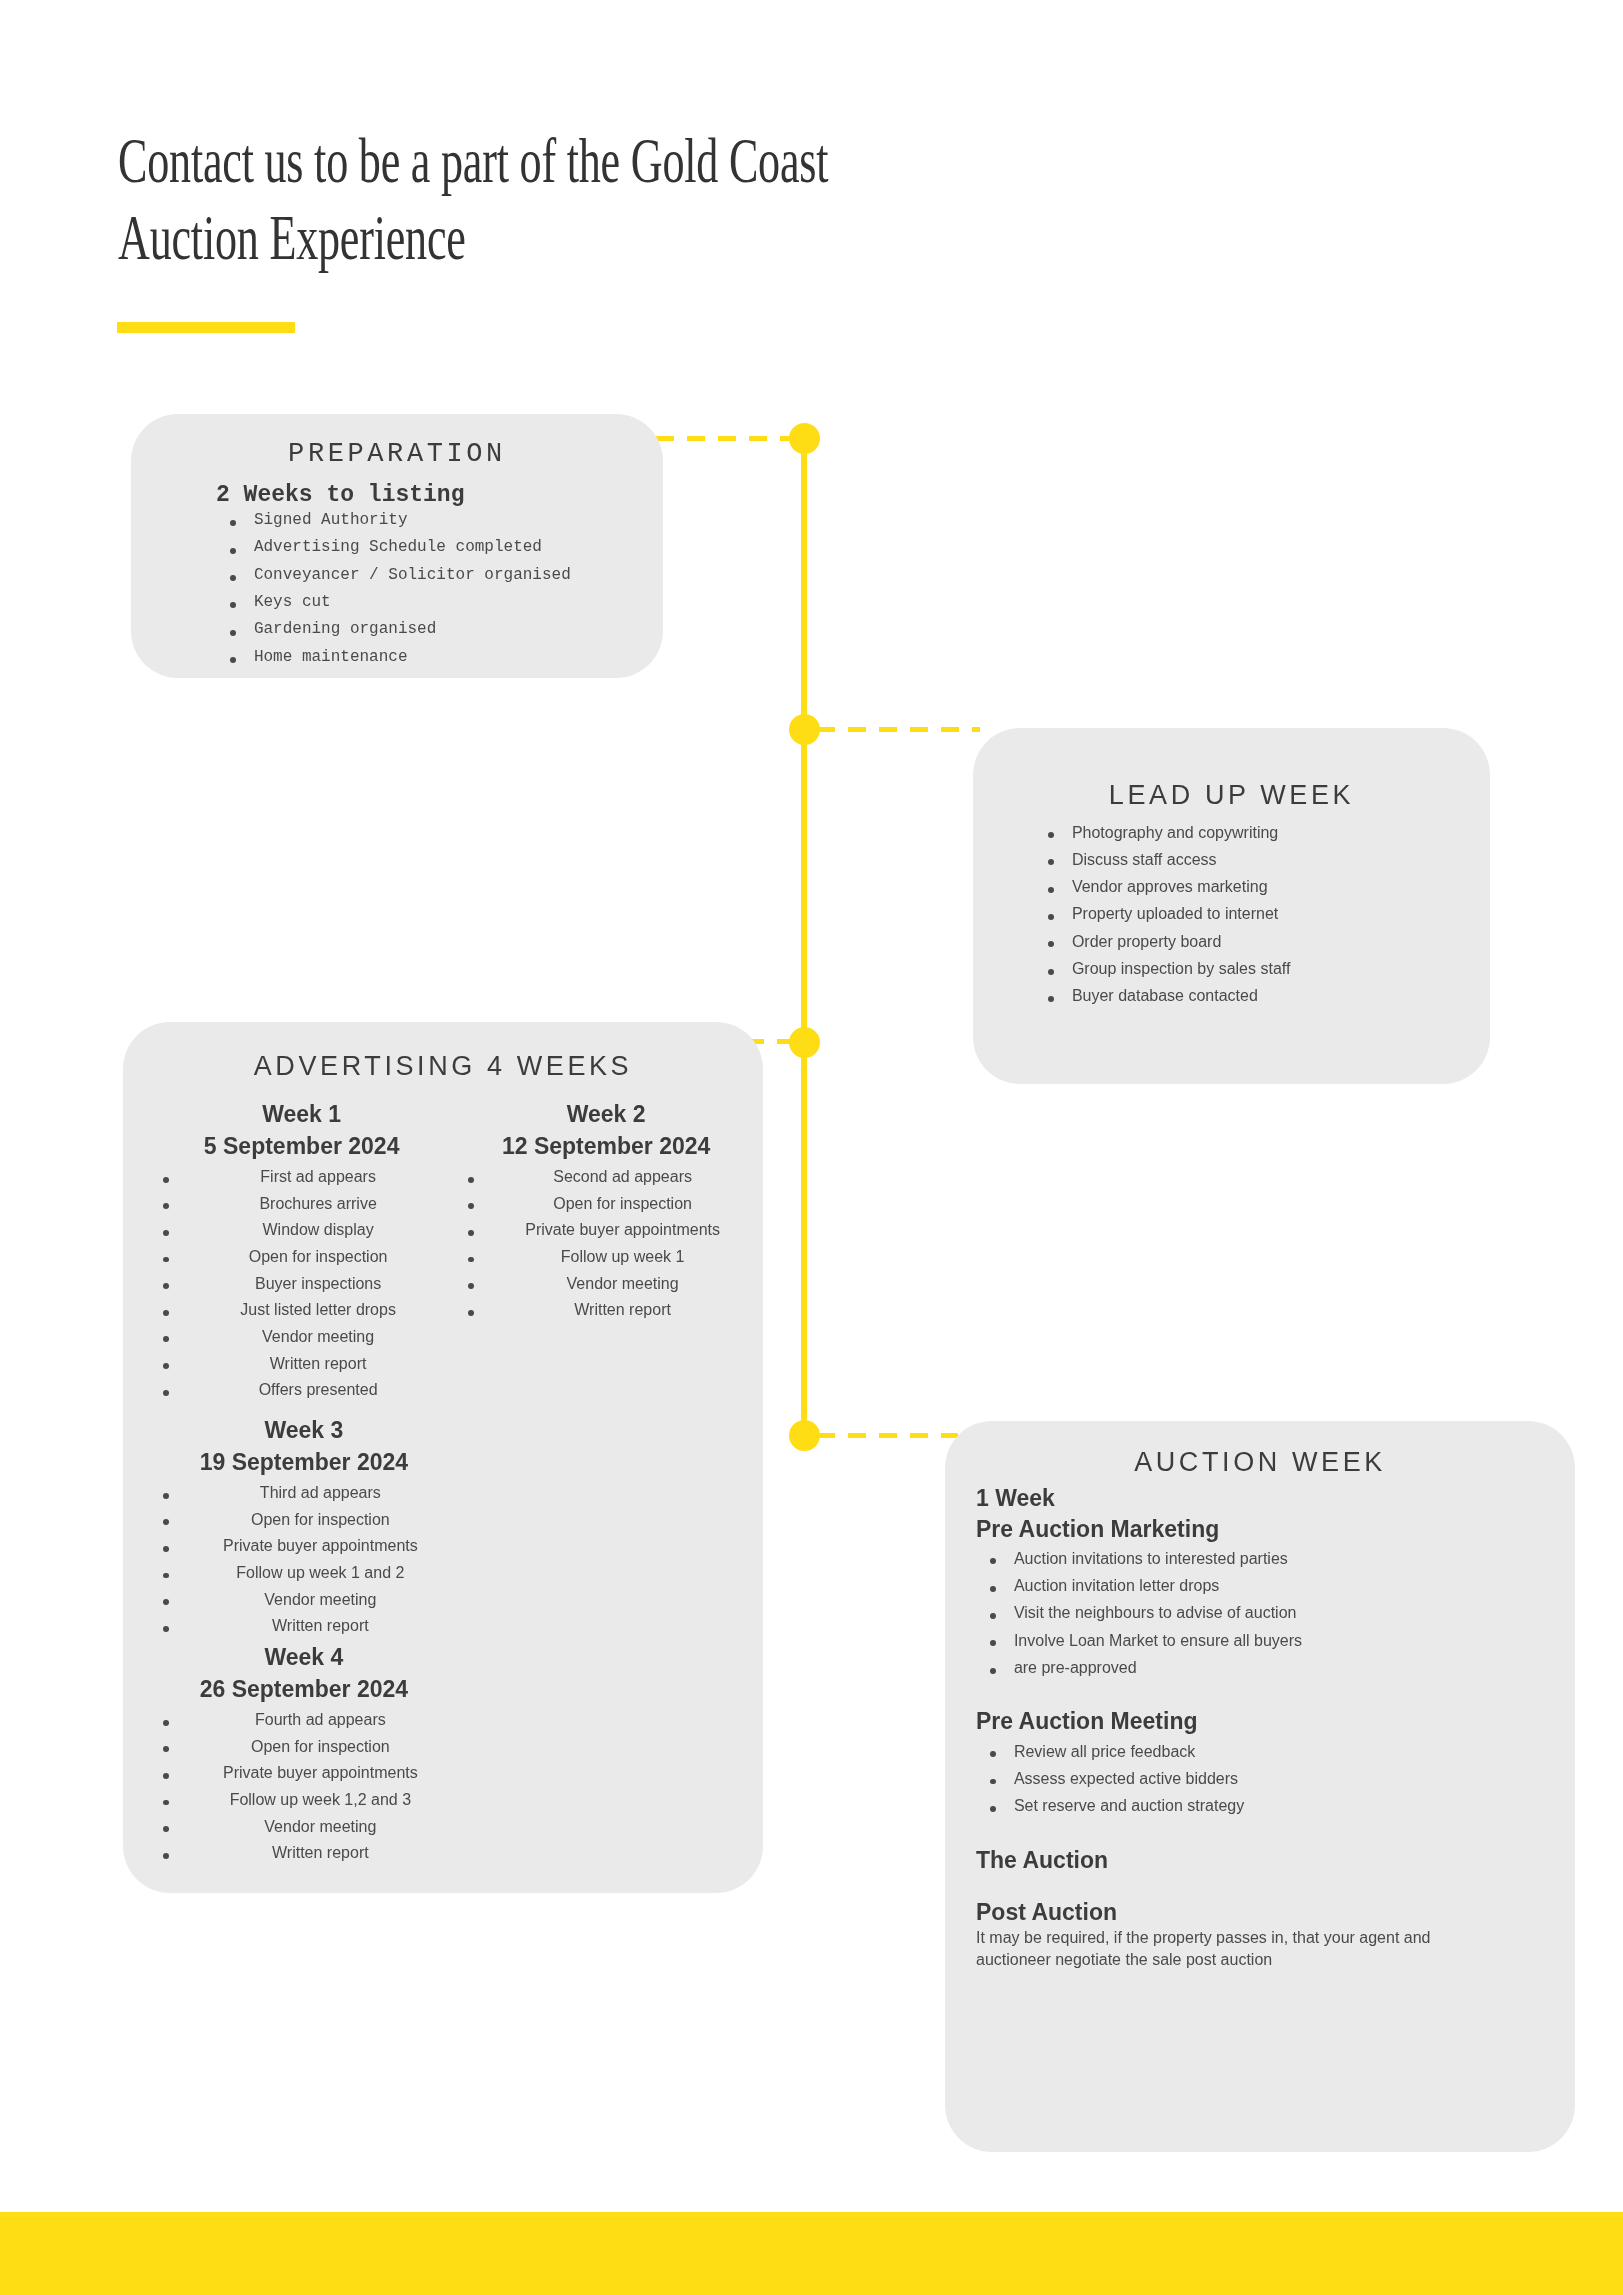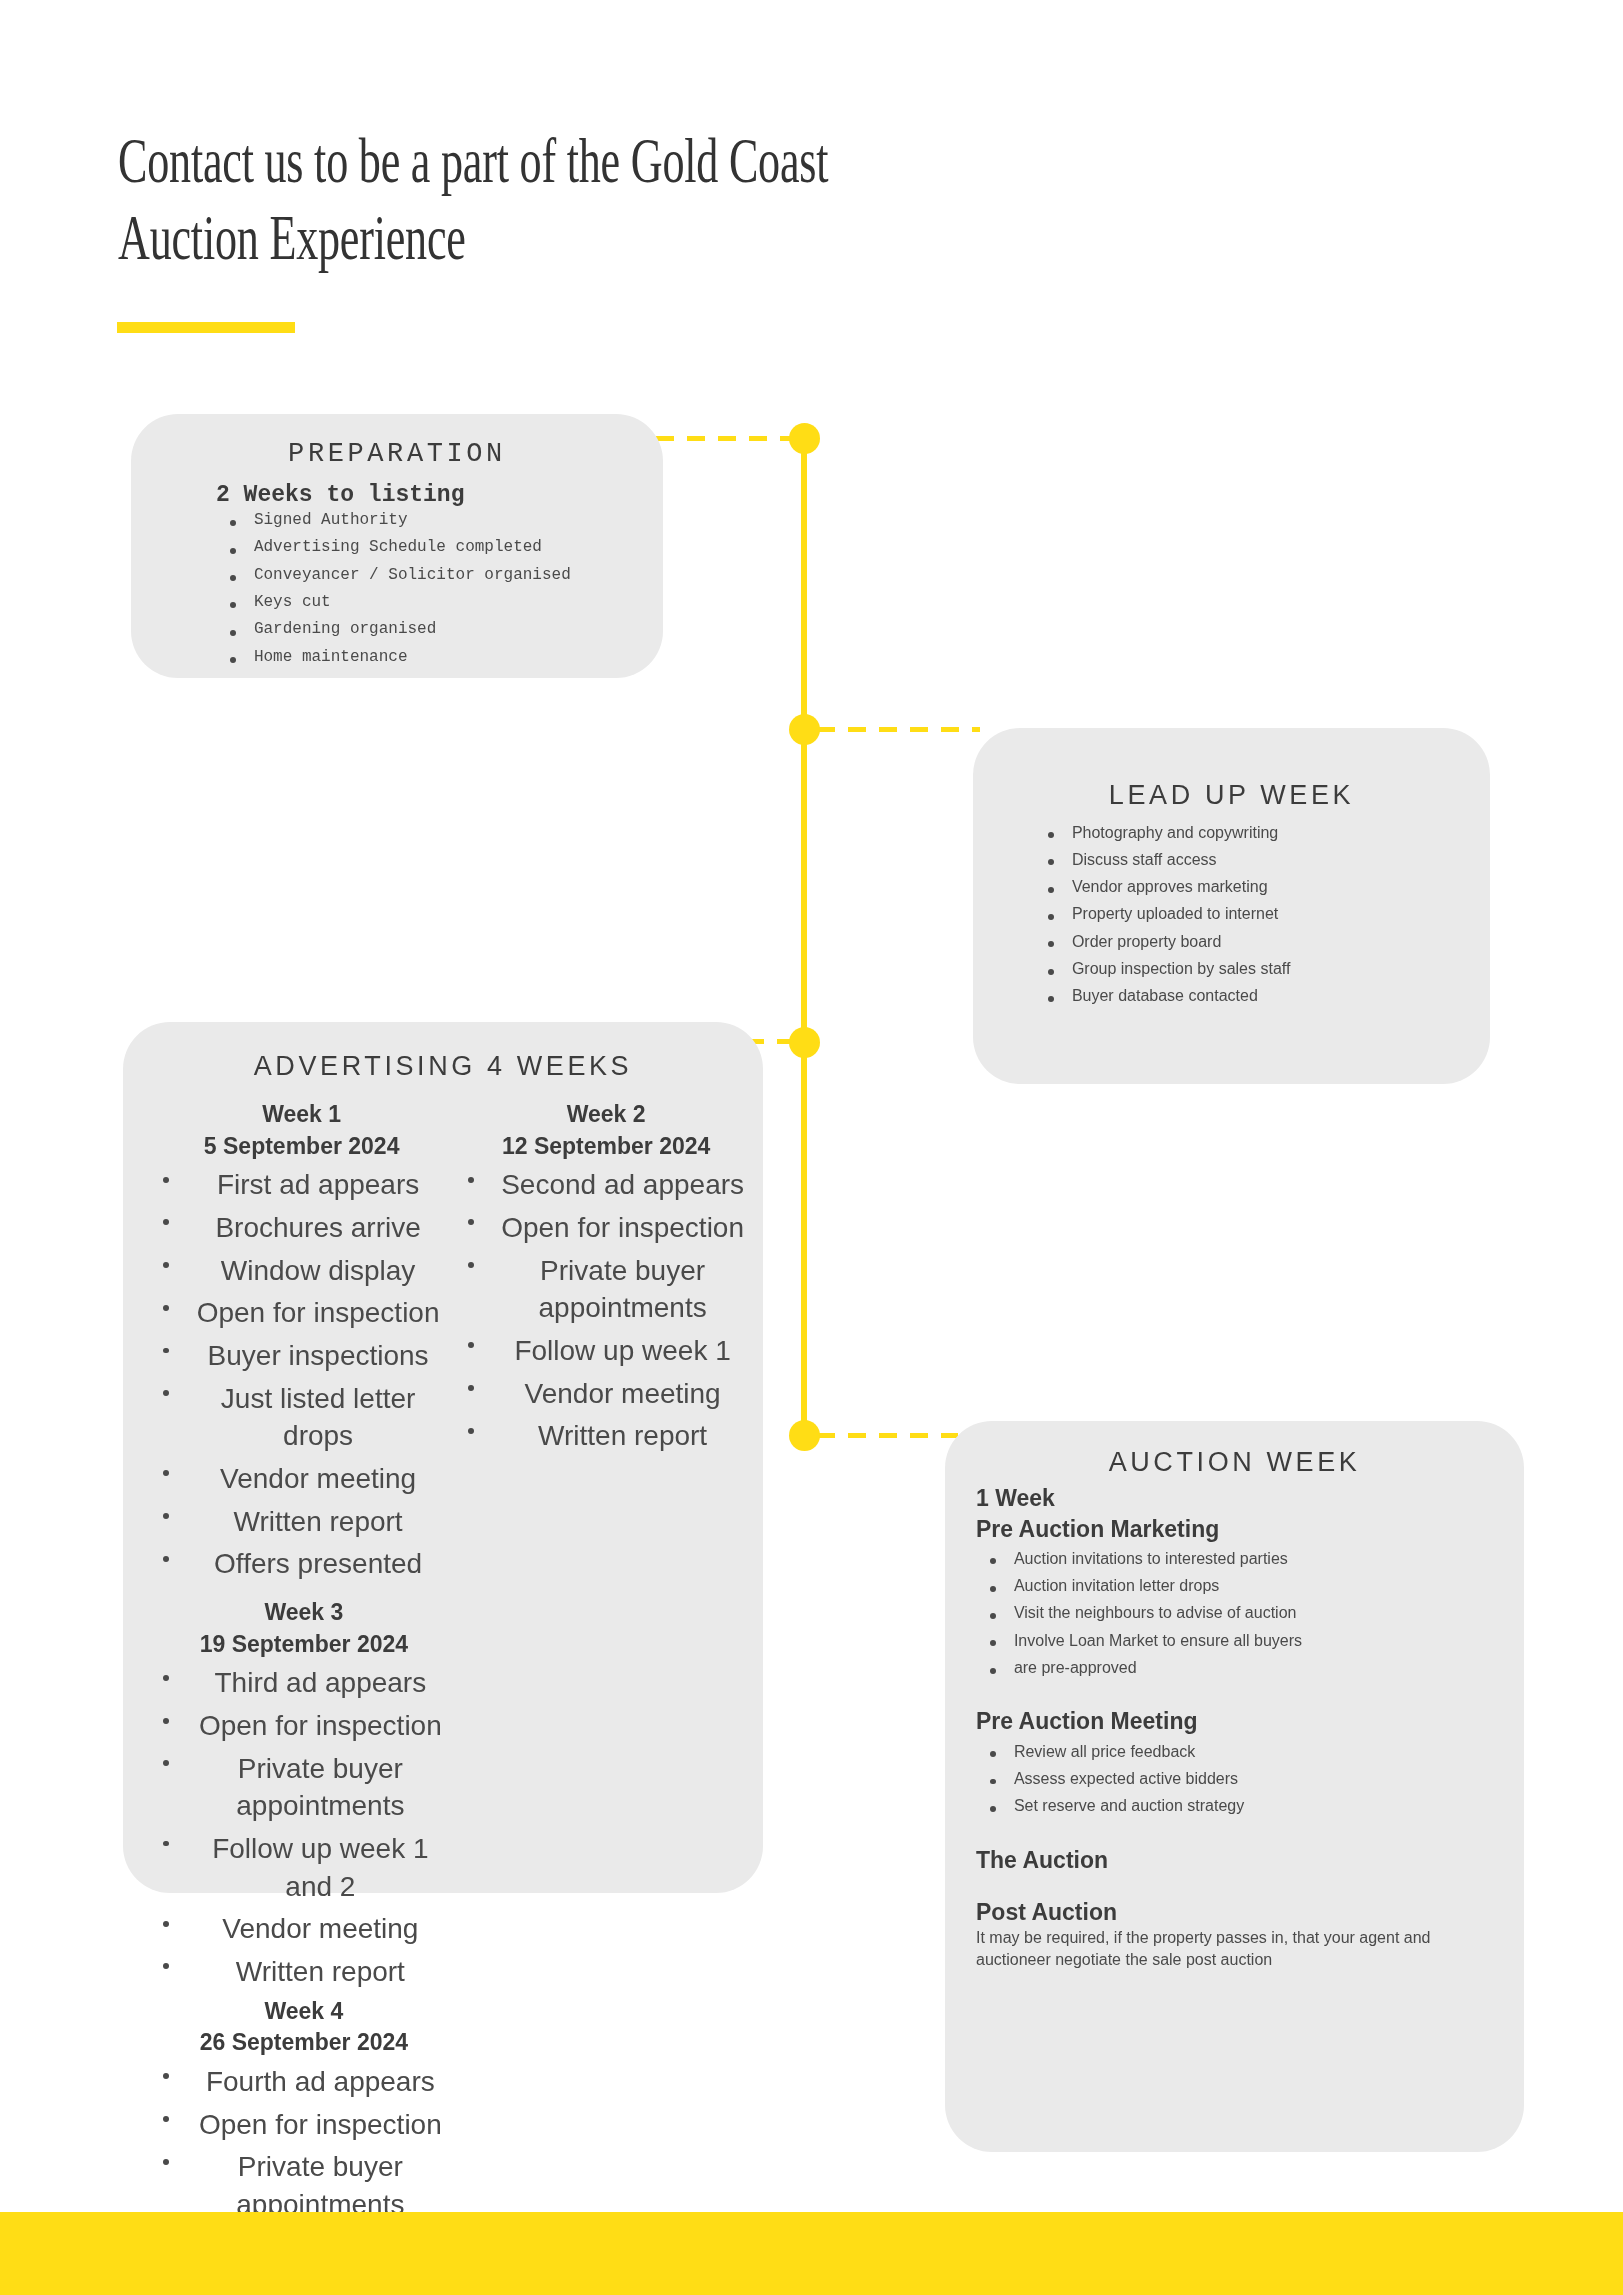--- a/index.html
+++ b/index.html
@@ -72,24 +72,24 @@
   #card-leadup .card-title{margin:52px 0 0 0;}
   #card-leadup .inner{padding:10.5px 0 0 61px;}
 
   
   #card-advertising{left:88px;top:1022px;width:640px;height:871px;margin-left:35px;}
   #card-advertising .card-title{margin:29px 0 0 0;}
   .wk-grid{display:flex;padding:17px 0 0 31px;text-align:center;}
   .wk-col{width:309px;box-sizing:border-box;padding-right:9.2px;}
   .wk-col .sub-head{margin-bottom:1.3px;}
   .wk-col ul.bullets{padding-left:29px;margin-top:5.2px;}
-  .wk-col ul.bullets li{font-size:28px;margin-bottom:5.2px;}
-
-  
-  #card-auction{left:945px;top:1421px;width:579px;height:731px;}
+  .wk-col ul.bullets li{font-size:16px;margin-bottom:5.2px;}
+
+  
+  #card-auction{left:945px;top:1421px;width:630px;height:731px;}
   #card-auction .card-title{margin:26px 0 0 0;}
   #card-auction .inner{padding:5.2px 0 0 31px;}
   #card-auction ul.bullets{padding-left:34px;margin-top:3.9px;}
 
   
   .bottom-bar{position:absolute;left:0;top:2212px;width:1623px;height:83px;background:#FFDD15;}
 </style>
 </head>
 <body>
 

